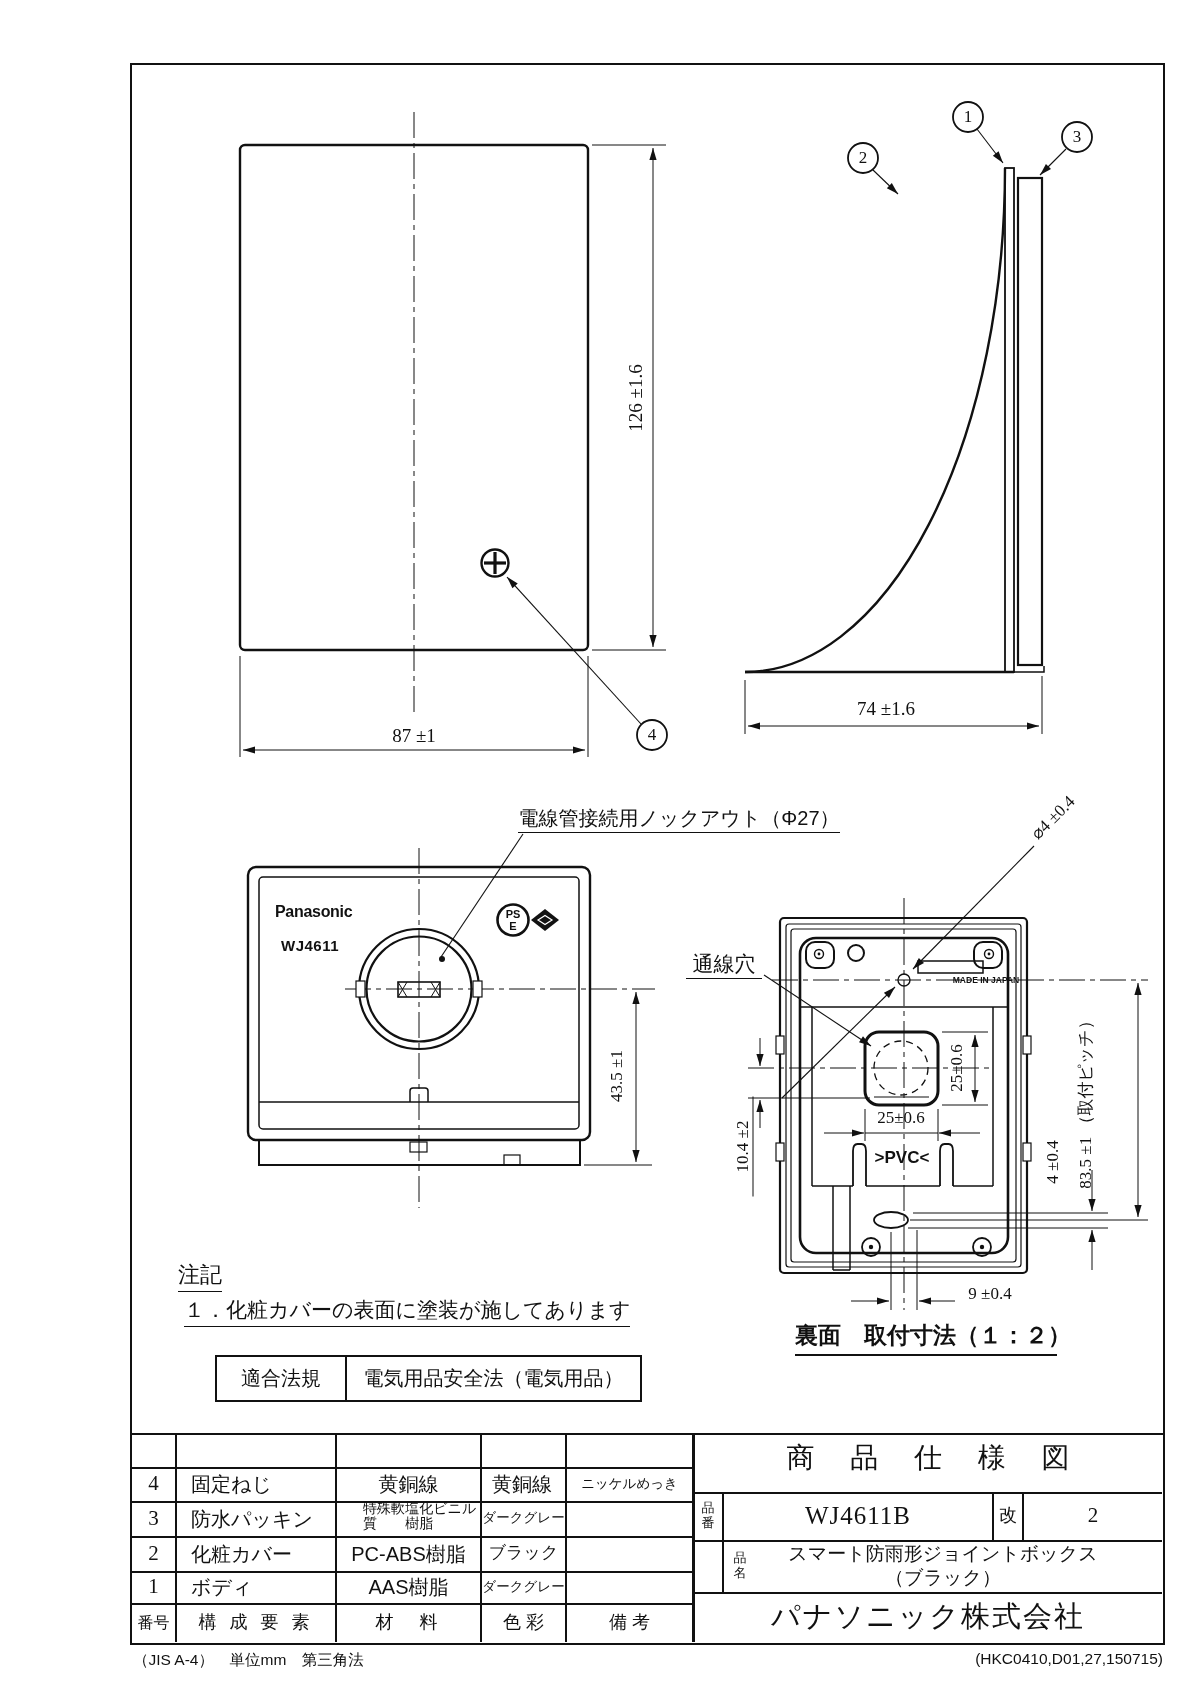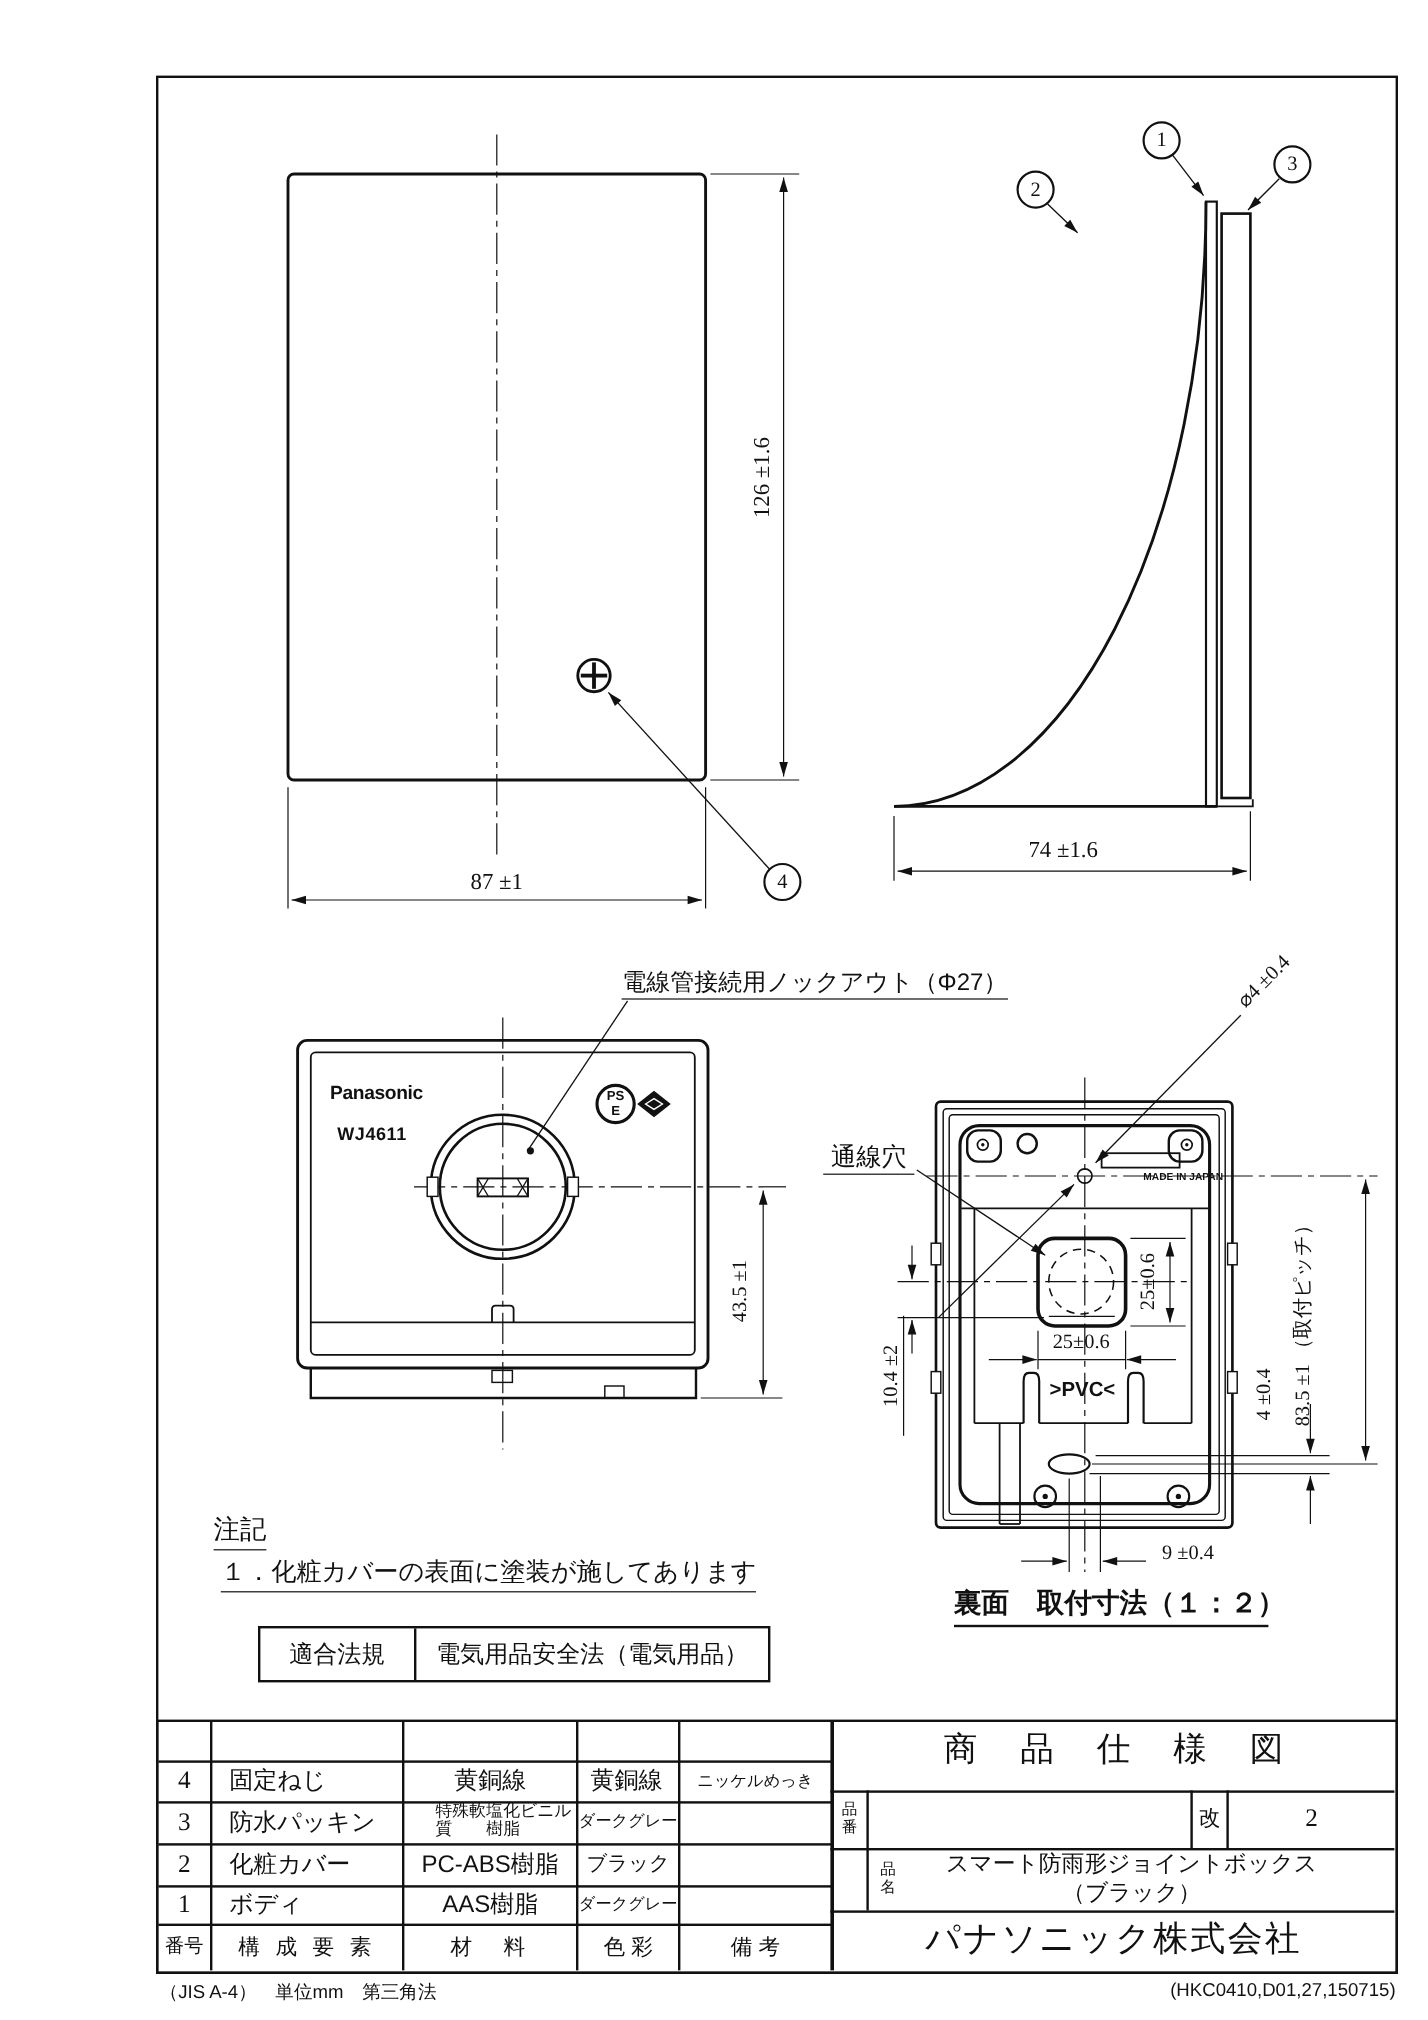--- a/index.html
+++ b/index.html
@@ -268,20 +268,21 @@
   <div class="cell" style="left:0;top:168px;width:43px;height:39px;font-size:16px;text-align:right;">番号</div>
   <div class="cell" style="left:45px;top:168px;width:158px;height:39px;font-size:18px;letter-spacing:4px;">構 成 要 素</div>
   <div class="cell" style="left:205px;top:168px;width:143px;height:39px;font-size:18px;letter-spacing:4px;">材　料</div>
   <div class="cell" style="left:350px;top:168px;width:83px;height:39px;font-size:18px;">色 彩</div>
   <div class="cell" style="left:435px;top:168px;width:125px;height:39px;font-size:18px;">備 考</div>
 
   <div class="cell" style="left:562px;top:0;width:468px;height:47px;font-size:28px;letter-spacing:14px;padding-left:14px;">商 品 仕 様 図</div>
   <div class="cell" style="left:562px;top:57px;width:28px;height:48px;">
       <span class="stacklab">品番</span>
     </div>
+  <div class="cell serif" style="left:592px;top:57px;width:268px;height:48px;font-size:25px;letter-spacing:1px;">WJ4611B</div>
   <div class="cell" style="left:862px;top:57px;width:28px;height:48px;font-size:18px;">改</div>
   <div class="cell serif" style="left:892px;top:57px;width:138px;height:48px;font-size:21px;">2</div>
   <div class="cell" style="left:562px;top:105px;width:28px;height:52px;margin-left:32px;">
       <span class="stacklab">品名</span>
     </div>
   <div class="cell" style="left:562px;top:157px;width:468px;height:50px;font-size:29px;letter-spacing:2px;">パナソニック株式会社</div>
   <div class="cell" style="left:592px;top:105px;width:438px;height:52px;font-size:19px;flex-direction:column;line-height:1.25;">
     <span>スマート防雨形ジョイントボックス</span>
     <span>（ブラック）</span>
   </div>

